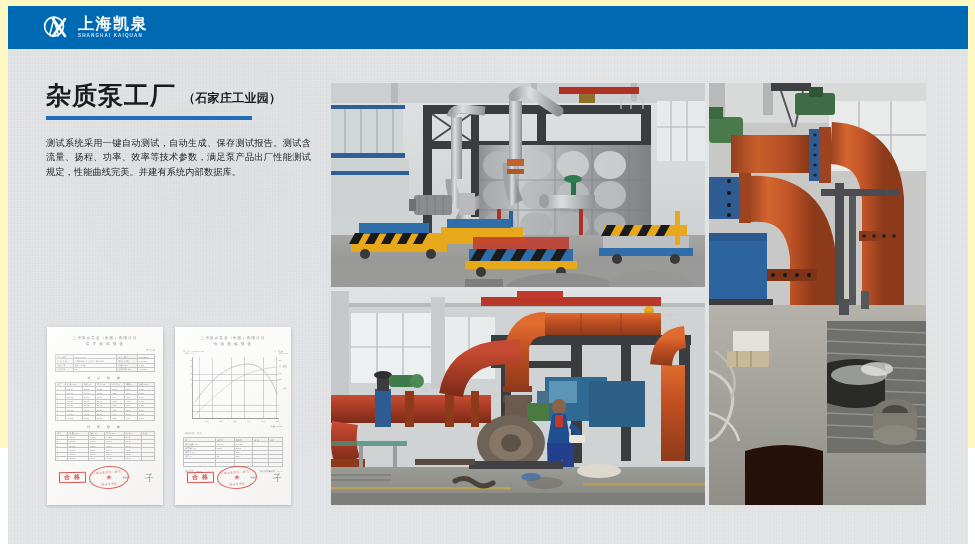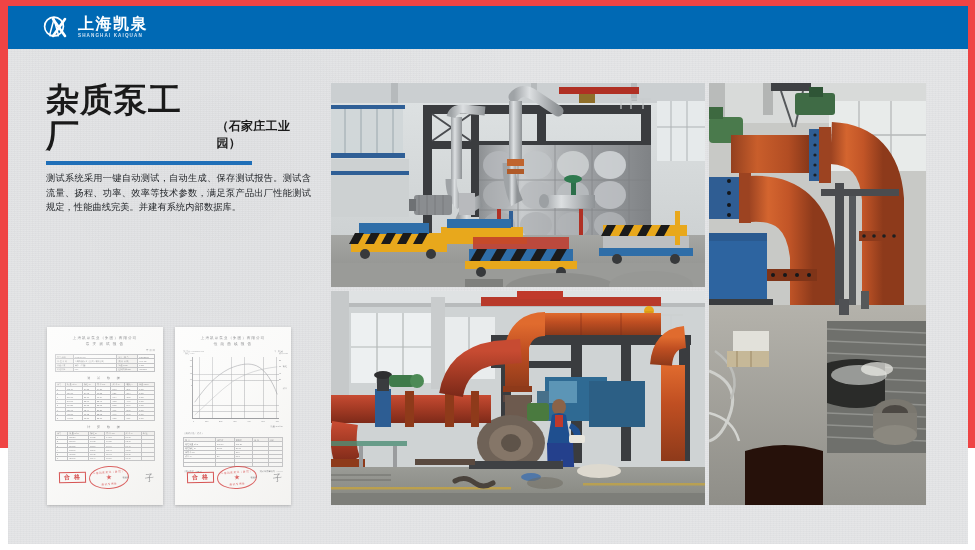--- a/index.html
+++ b/index.html
@@ -9,21 +9,21 @@
     height: 550px;
     overflow: hidden;
     background: #ffffff;
     font-family: "Liberation Sans", "DejaVu Sans", sans-serif;
   }
 
   #slide {
     position: relative;
     width: 975px;
     height: 448px;
-    background: #ef4444;
+    background: #fef9c3;
   }
 
   
   .slide-body {
     position: absolute;
     left: 8px; top: 6px;
     width: 960px; height: 538px;
     background:
       repeating-linear-gradient(0deg, rgba(0,0,0,0.014) 0px, rgba(0,0,0,0.014) 1px, rgba(255,255,255,0.02) 1px, rgba(255,255,255,0.02) 2px),
       repeating-linear-gradient(90deg, rgba(0,0,0,0.012) 0px, rgba(0,0,0,0.012) 1px, rgba(255,255,255,0.02) 1px, rgba(255,255,255,0.02) 3px),
@@ -81,21 +81,21 @@
     letter-spacing: 0.6px;
     font-family: "DejaVu Sans", "Liberation Sans", sans-serif;
   }
 
   
   .text-col { position: absolute; left: 46px; top: 82px; width: 265px; }
 
   .title-row { display: flex; align-items: flex-end; gap: 7px; }
 
   .title-main {
-    font-size: 33px;
+    font-size: 25px;
     font-weight: 700;
     color: #1a1a1a;
     letter-spacing: 1px;
     line-height: 1.1;
     font-family: "DejaVu Sans", "Liberation Sans", sans-serif;
   }
 
   .title-sub {
     font-size: 12px;
     font-weight: 700;
@@ -117,21 +117,21 @@
     font-weight: 700;
     color: #15171a;
     letter-spacing: 0.2px;
     border-bottom: 1px solid #15171a;
     display: inline-block;
     padding-bottom: 1px;
     font-family: "DejaVu Sans", "Liberation Sans", sans-serif;
   }
 
   .para {
-    margin-top: 6px;
+    margin-top: 16px;
     font-size: 9.2px;
     line-height: 1.62;
     color: #1d2024;
     letter-spacing: 0.1px;
     text-align: justify;
     font-family: "DejaVu Sans", "Liberation Sans", sans-serif;
   }
 
   
   .docs { position: absolute; left: 47px; top: 327px; display: flex; gap: 12px; }

